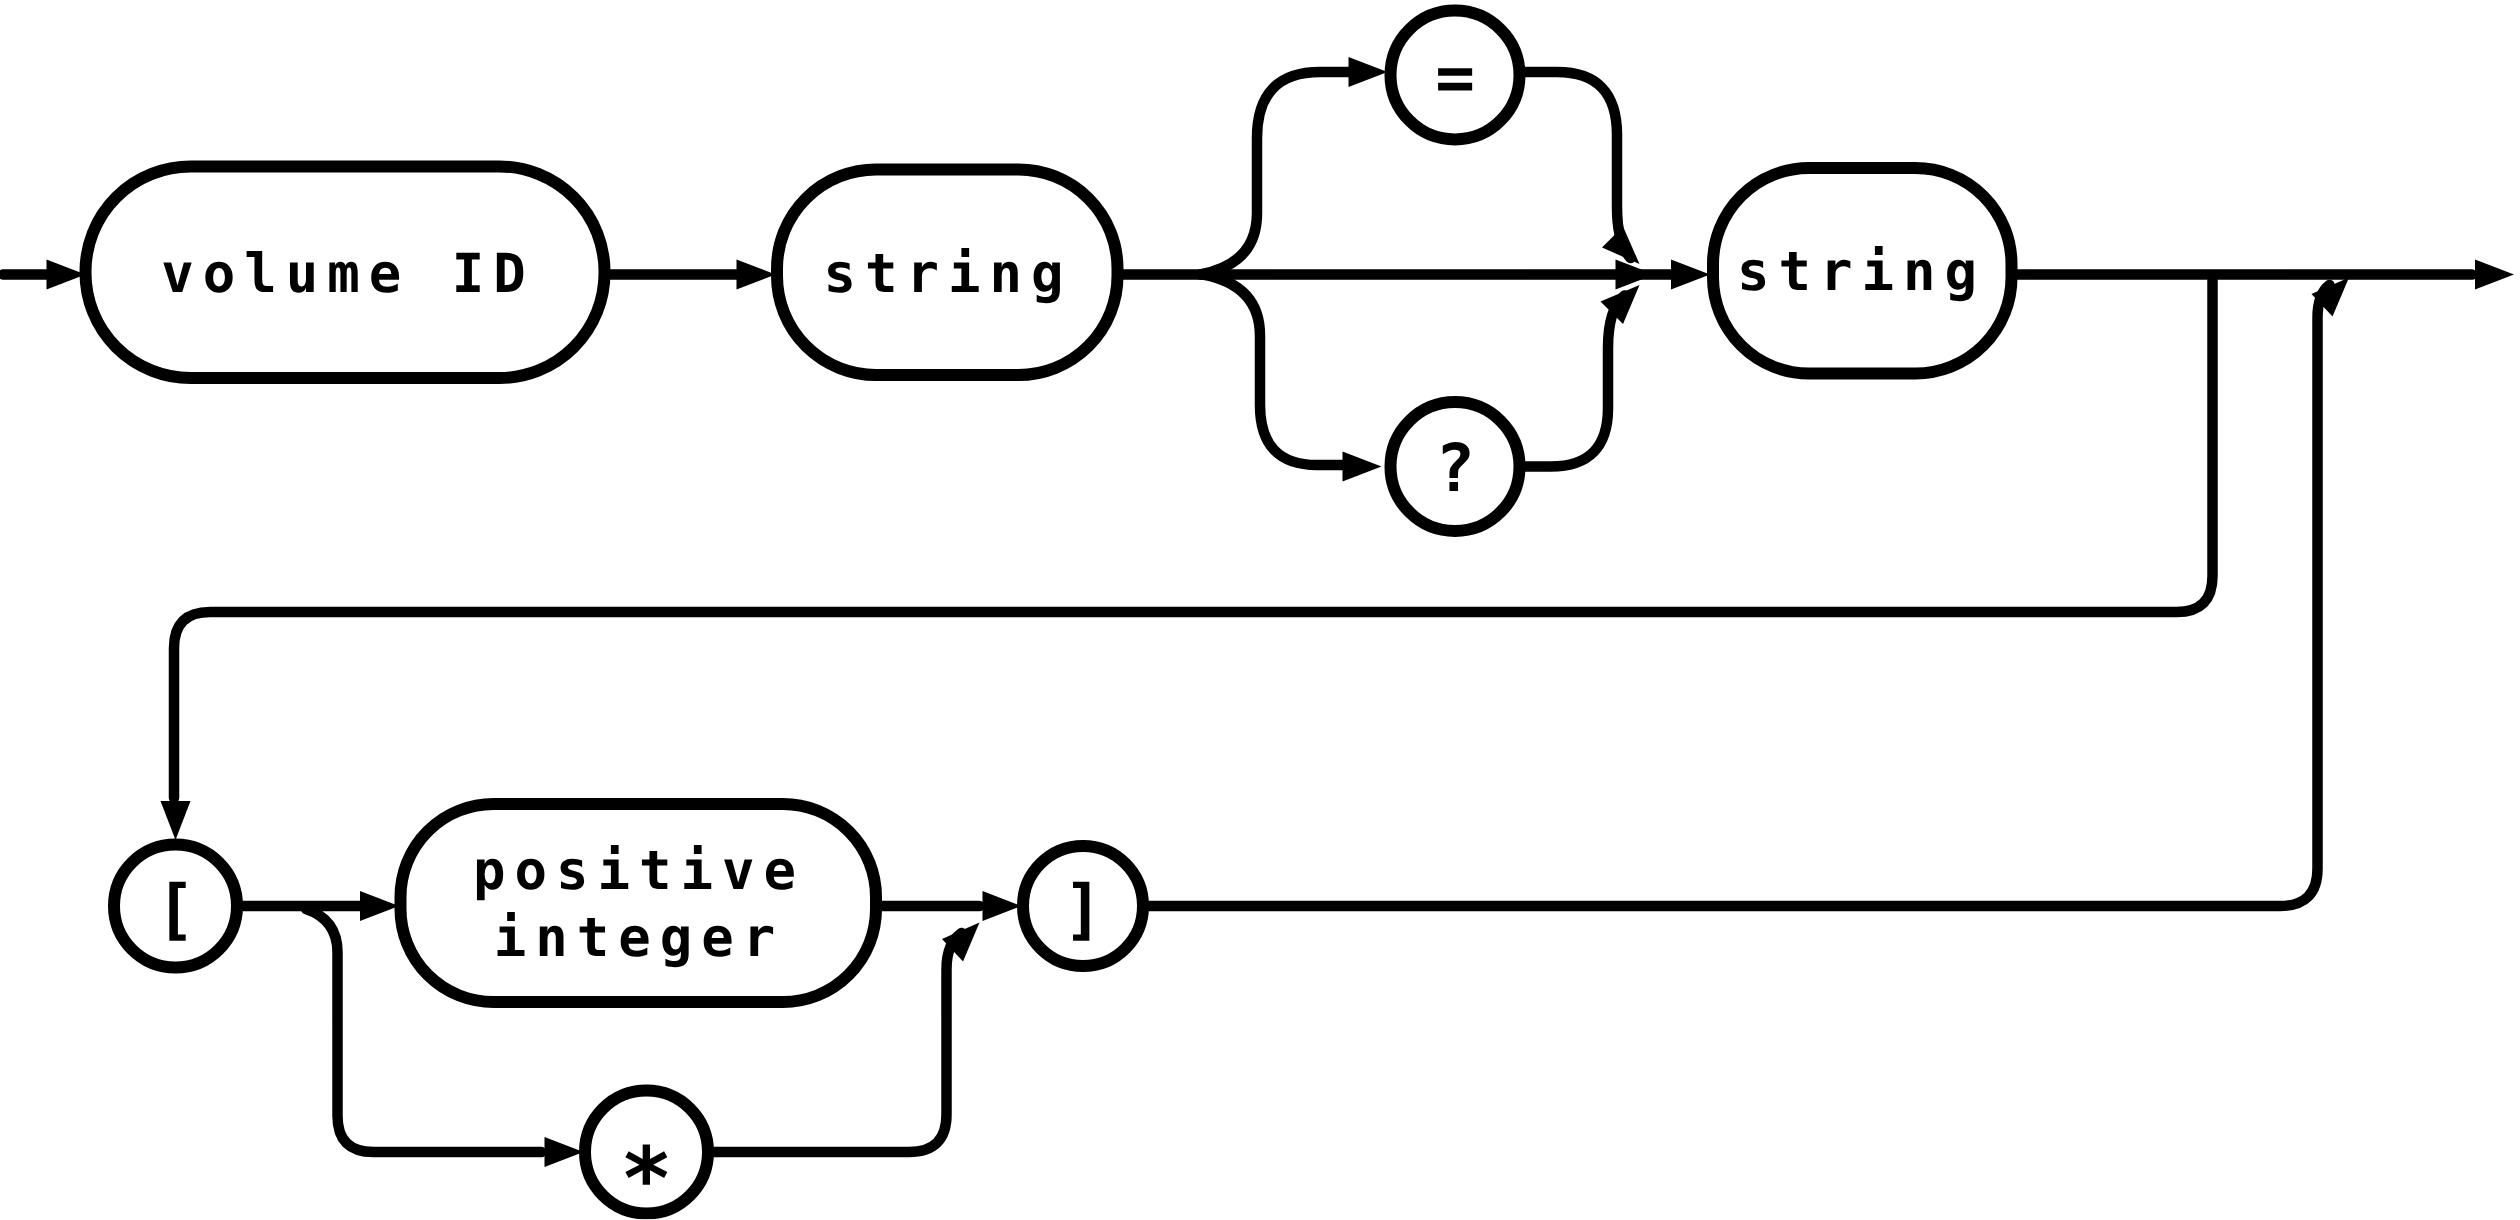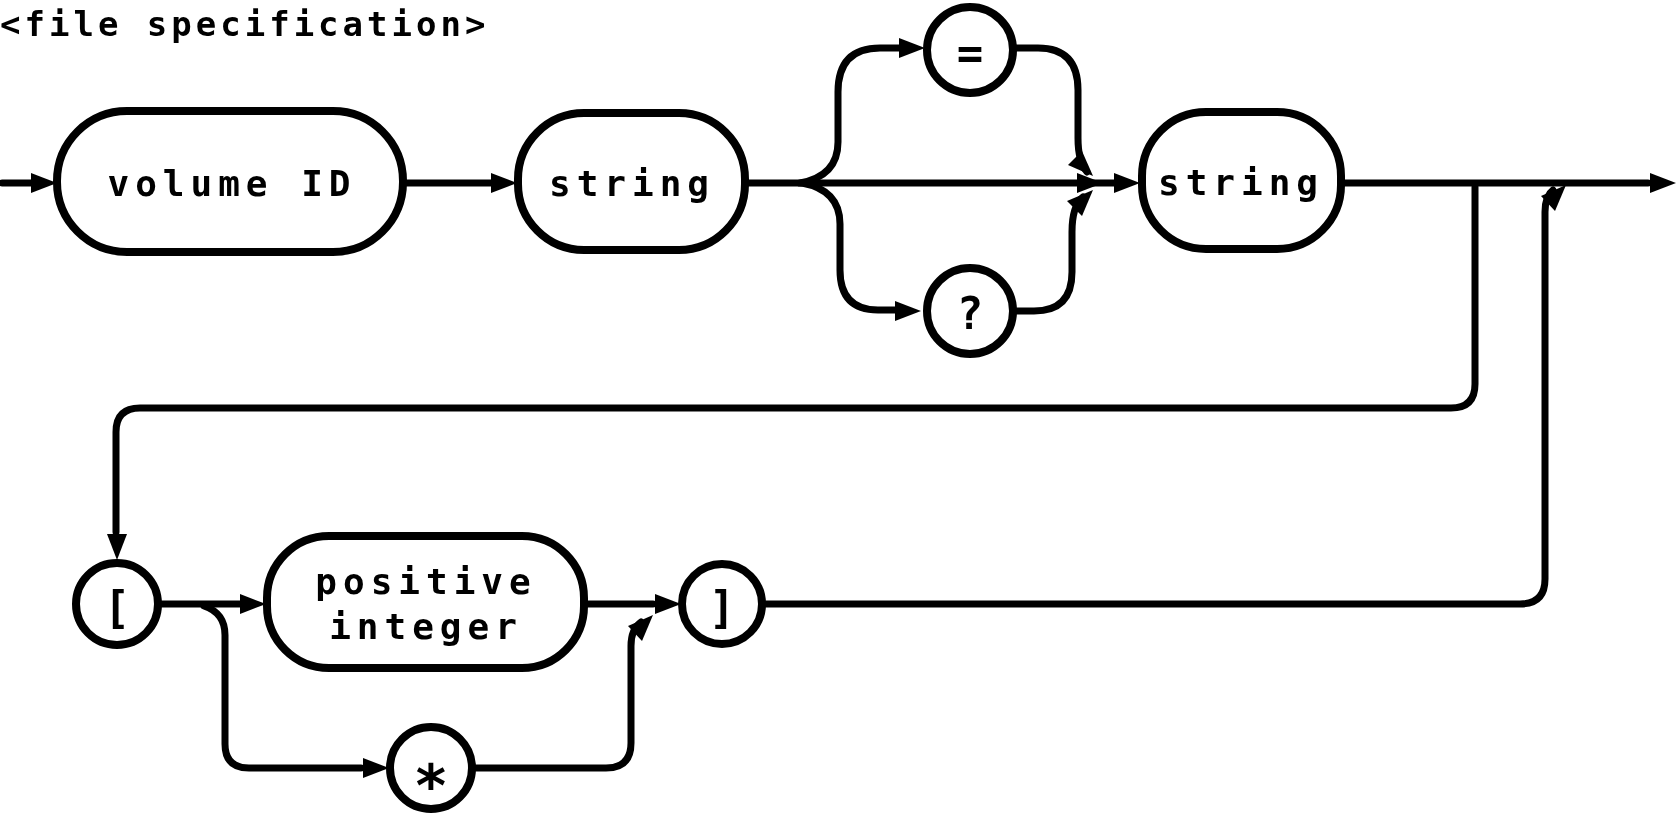--- a/index.html
+++ b/index.html
@@ -54,21 +54,20 @@
     fill: #000000;
     text-anchor: middle;
   }
   .starlabel { font-size: 58px; }
 </style>
 </head>
 <body>
 
 <div id="stage">
 
-  <div id="title">&lt;file specification&gt;</div>
 
   <svg width="1680" height="813" viewBox="0 0 1680 813">
 
     <g>
 
       <path class="rail" d="M 2 183 H 34"></path>
 
       <path class="rail" d="M 403 183 H 494"></path>
 
       <path class="rail" d="M 745 183 H 1118"></path>

